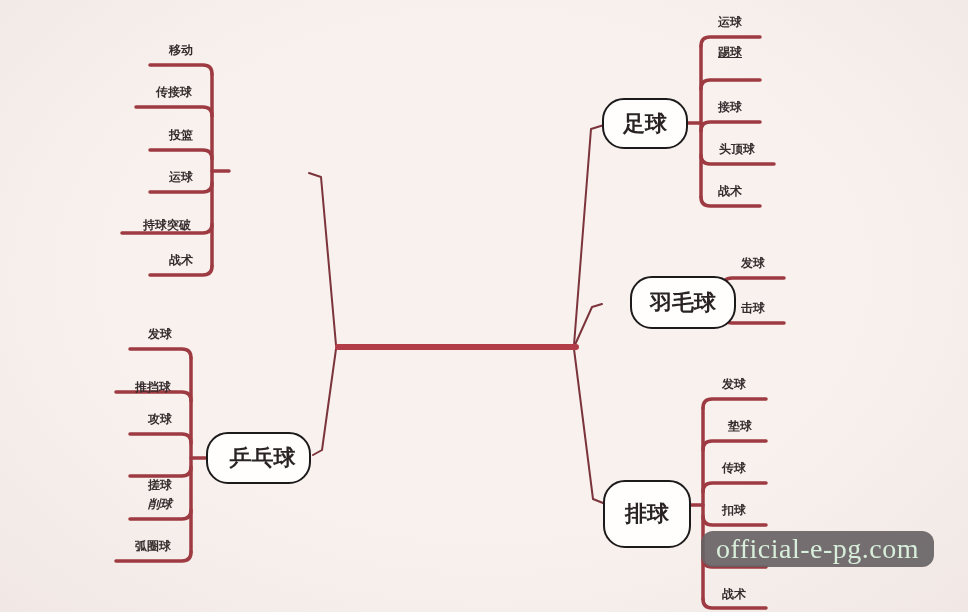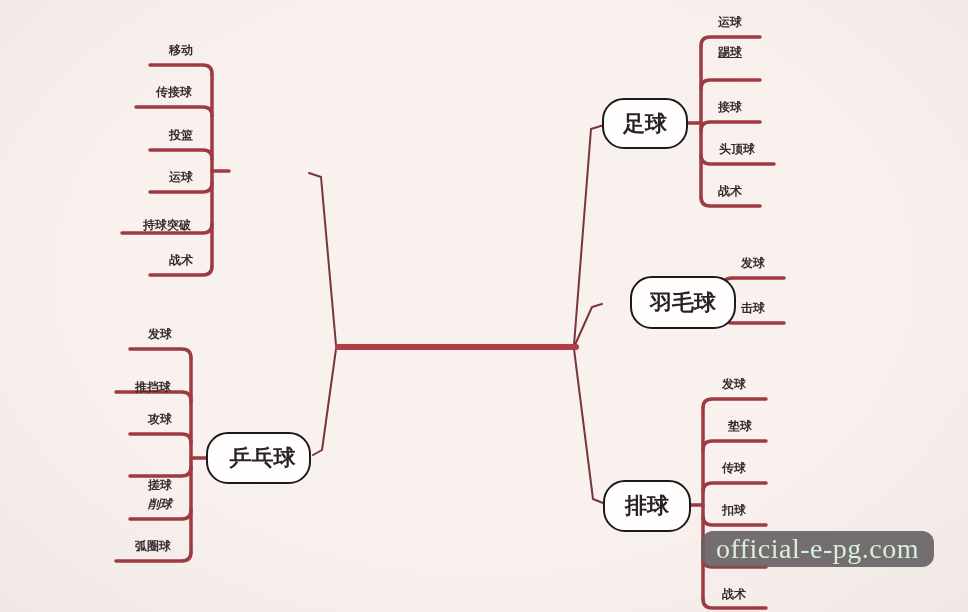--- a/index.html
+++ b/index.html
@@ -98,21 +98,21 @@
       <path d="M 766 525 H 712 Q 703 525 703 516"></path>
       <path d="M 766 567 H 712 Q 703 567 703 558"></path>
       <path d="M 766 608 H 712 Q 703 608 703 599"></path>
     </g>
   </svg>
 
 
   <div class="node" style="left:206px;top:432px;width:105px;height:52px;padding-left:8px;">乒乓球</div>
   <div class="node" style="left:602px;top:98px;width:86px;height:51px;">足球</div>
   <div class="node" style="left:630px;top:276px;width:106px;height:53px;">羽毛球</div>
-  <div class="node" style="left:603px;top:480px;width:88px;height:52px;">排球</div>
+  <div class="node" style="left:603px;top:480px;width:88px;height:68px;">排球</div>
 
   <div class="leaf" style="left:136px;top:40px;width:90px;">移动</div>
   <div class="leaf" style="left:129px;top:82px;width:90px;">传接球</div>
   <div class="leaf" style="left:136px;top:125px;width:90px;">投篮</div>
   <div class="leaf" style="left:136px;top:167px;width:90px;">运球</div>
   <div class="leaf" style="left:122px;top:215px;width:90px;">持球突破</div>
   <div class="leaf" style="left:136px;top:250px;width:90px;">战术</div>
 
   <div class="leaf" style="left:115px;top:324px;width:90px;">发球</div>
   <div class="leaf" style="left:108px;top:377px;width:90px;">推挡球</div>

